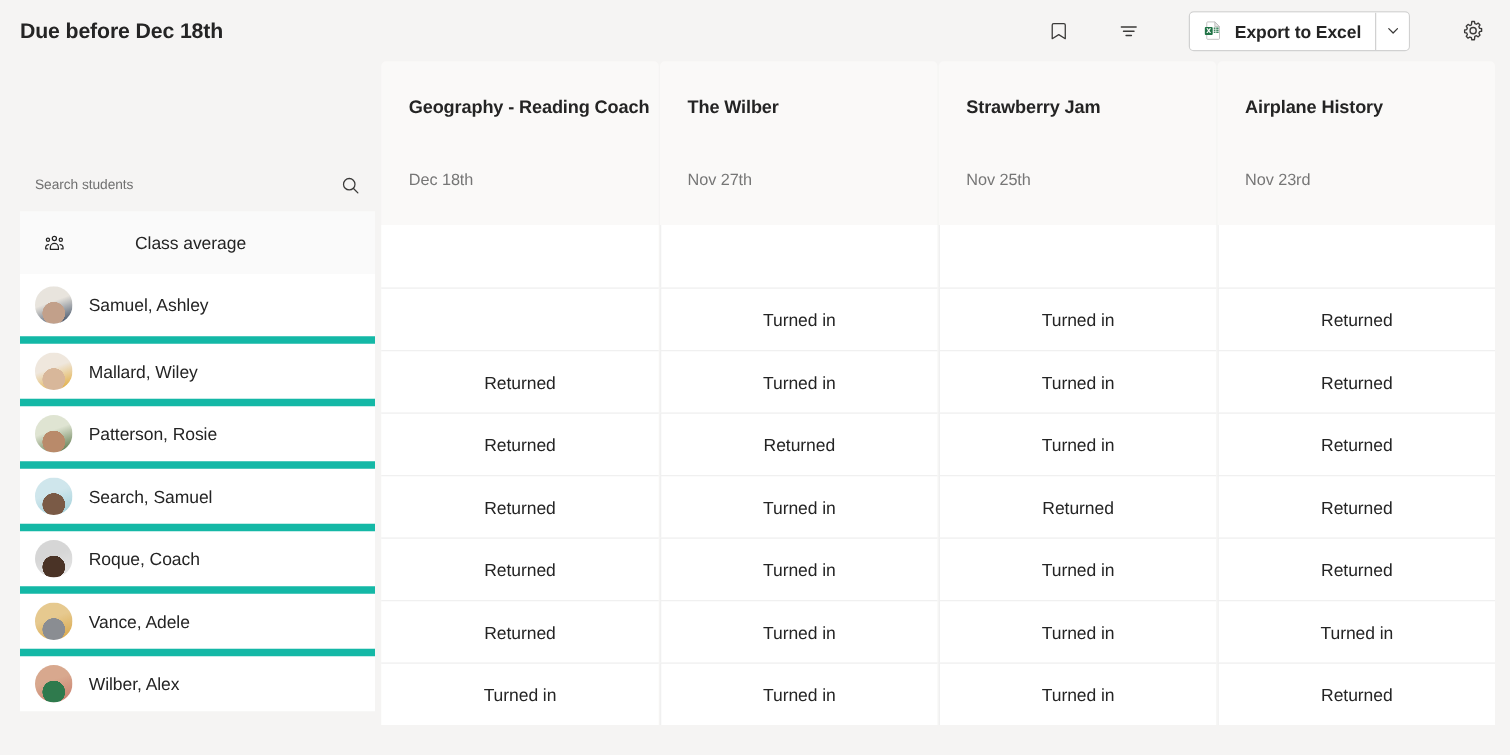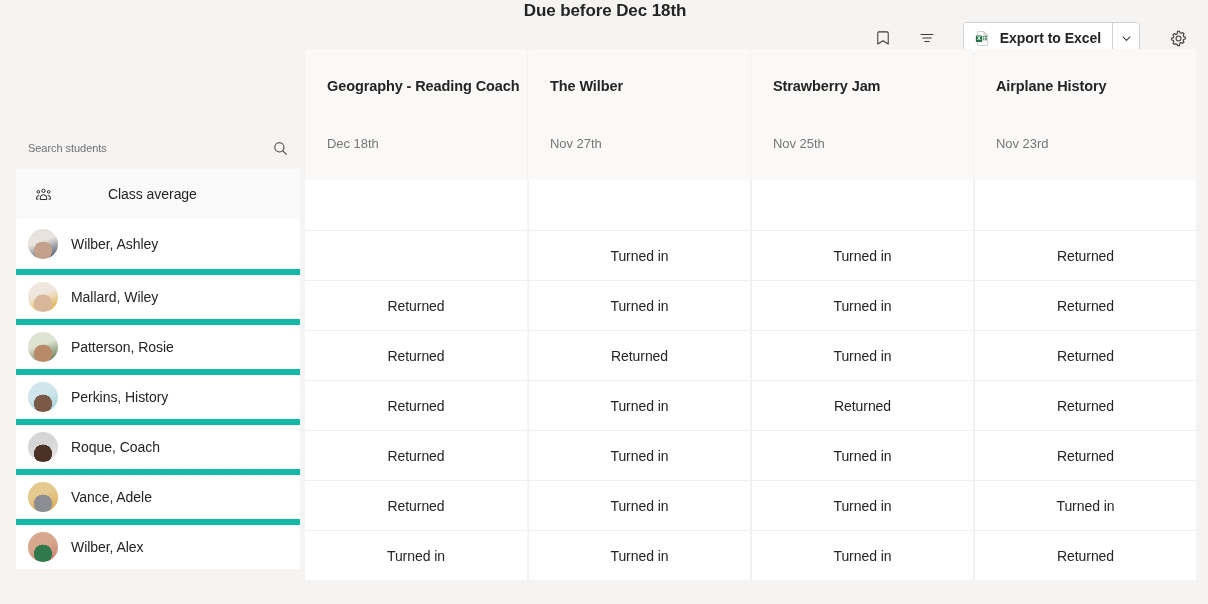--- a/index.html
+++ b/index.html
@@ -11,28 +11,27 @@
     -webkit-font-smoothing: antialiased;
   }
 
   
   .topbar {
     position: absolute; left: 0; top: 0;
     width: 1208px; height: 49px;
     display: flex; align-items: center;
     padding: 0 14px 0 16px;
     background: #f5f4f3;
-    flex-direction: column;
   }
   .page-title {
     font-size: 17px; color: #242424; font-weight: 600;
     letter-spacing: -0.1px; line-height: 22px;
   }
   .topbar-actions {
-    margin-left: auto; display: flex; align-items: flex-end; gap: 0;
+    margin-left: auto; display: flex; align-items: flex-end; gap: 12px;
   }
   .icon-btn {
     width: 32px; height: 32px; border-radius: 4px;
     display: flex; align-items: center; justify-content: center;
     cursor: pointer; background: transparent; border: none;
   }
   .icon-btn.bookmark { margin-right: 12px; }
   .icon-btn.filter   { margin-right: 20px; }
   .icon-btn.gear     { margin-left: 22px; }
 
@@ -225,33 +224,33 @@
         <path d="M5.6 11.2a2.6 2.6 0 0 0-2.9 2.5v1.2h2" stroke="#242424" stroke-width="1.05" stroke-linejoin="round"></path>
         <path d="M14.4 11.2a2.6 2.6 0 0 1 2.9 2.5v1.2h-2" stroke="#242424" stroke-width="1.05" stroke-linejoin="round"></path>
       </svg>
     </span>
     <span class="row-label">Class average</span>
   </div>
 
   <div id="student-rows">
       <div class="row">
         <div class="avatar" style="background: radial-gradient(circle at 50% 72%, rgb(194, 160, 138) 0px, rgb(194, 160, 138) 34%, transparent 35%), linear-gradient(160deg, rgb(232, 228, 221) 0px, rgb(232, 228, 221) 42%, rgb(44, 62, 87) 100%);"></div>
-        <span class="row-label">Wilber, Ashley</span>
+        <span class="row-label">Samuel, Ashley</span>
       </div>
       <div class="row">
         <div class="avatar" style="background: radial-gradient(circle at 50% 72%, rgb(216, 183, 154) 0px, rgb(216, 183, 154) 34%, transparent 35%), linear-gradient(160deg, rgb(239, 231, 221) 0px, rgb(239, 231, 221) 42%, rgb(224, 165, 42) 100%);"></div>
         <span class="row-label">Mallard, Wiley</span>
       </div>
       <div class="row">
         <div class="avatar" style="background: radial-gradient(circle at 50% 72%, rgb(185, 138, 106) 0px, rgb(185, 138, 106) 34%, transparent 35%), linear-gradient(160deg, rgb(223, 228, 210) 0px, rgb(223, 228, 210) 42%, rgb(78, 107, 60) 100%);"></div>
         <span class="row-label">Patterson, Rosie</span>
       </div>
       <div class="row">
         <div class="avatar" style="background: radial-gradient(circle at 50% 72%, rgb(122, 90, 70) 0px, rgb(122, 90, 70) 34%, transparent 35%), linear-gradient(160deg, rgb(207, 230, 236) 0px, rgb(207, 230, 236) 42%, rgb(158, 207, 217) 100%);"></div>
-        <span class="row-label">Perkins, History</span>
+        <span class="row-label">Search, Samuel</span>
       </div>
       <div class="row">
         <div class="avatar" style="background: radial-gradient(circle at 50% 72%, rgb(74, 51, 38) 0px, rgb(74, 51, 38) 34%, transparent 35%), linear-gradient(160deg, rgb(214, 214, 214) 0px, rgb(214, 214, 214) 42%, rgb(232, 232, 232) 100%);"></div>
         <span class="row-label">Roque, Coach</span>
       </div>
       <div class="row">
         <div class="avatar" style="background: radial-gradient(circle at 50% 72%, rgb(138, 141, 146) 0px, rgb(138, 141, 146) 34%, transparent 35%), linear-gradient(160deg, rgb(230, 201, 143) 0px, rgb(230, 201, 143) 42%, rgb(217, 164, 65) 100%);"></div>
         <span class="row-label">Vance, Adele</span>
       </div>
       <div class="row">

